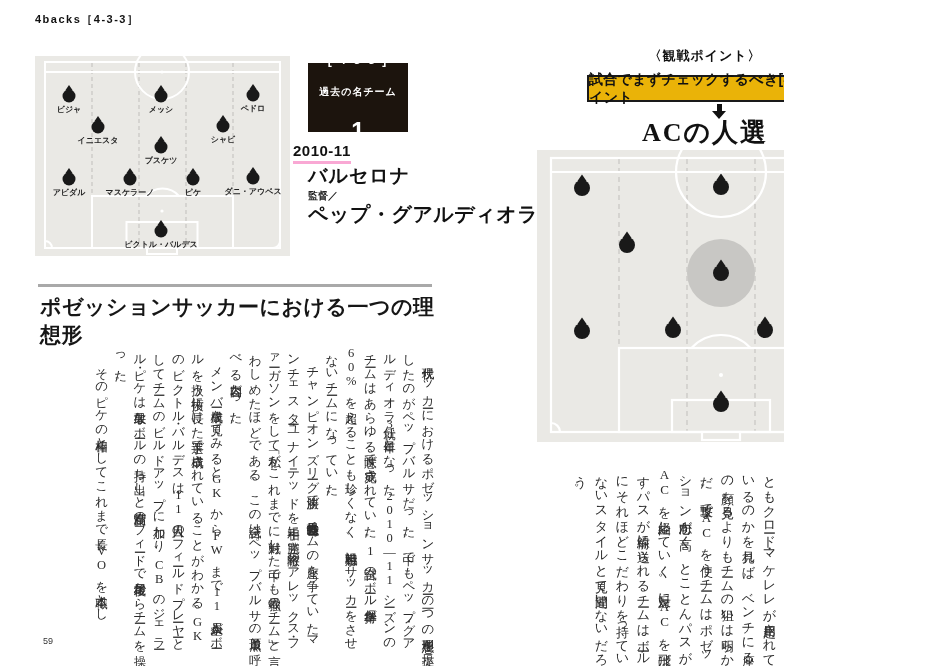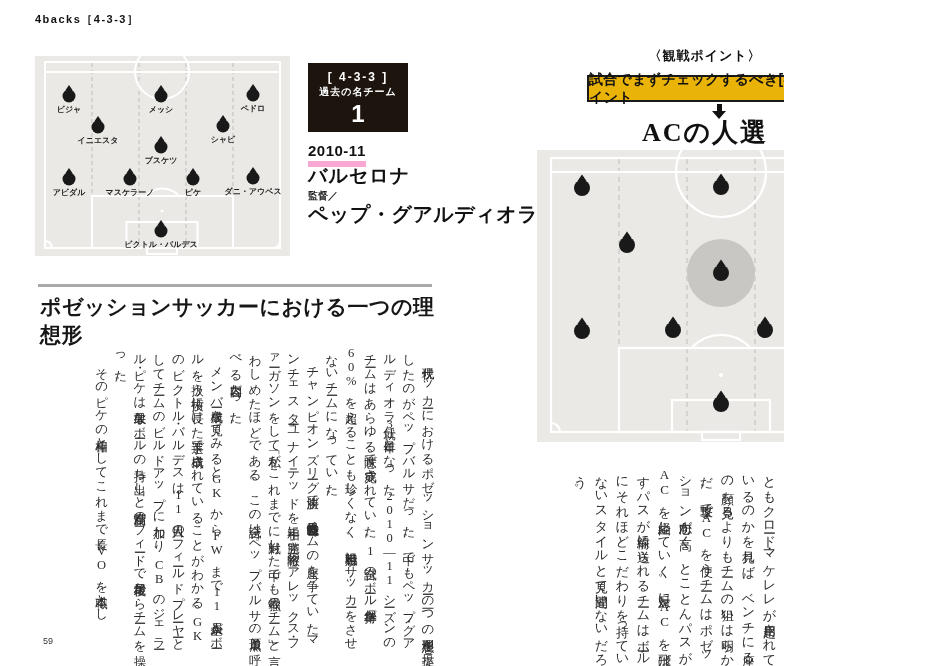--- a/index.html
+++ b/index.html
@@ -7,27 +7,27 @@
     position:relative;width:784px;height:666px;background:#ffffff;overflow:hidden;
     font-family:"Liberation Sans","DejaVu Sans",sans-serif;color:#1e1e1e;
   }
   .abs{position:absolute;}
 
   
   .header-tag{left:35px;top:12px;font-size:11px;font-weight:bold;letter-spacing:1.5px;color:#111;}
   .pitch-left{left:35px;top:56px;width:255px;height:200px;}
   .badge-box{
     left:308px;top:63px;width:100px;height:69px;background:#1c140d;color:#fff;
-    display:flex;flex-direction:column;align-items:center;justify-content:center;gap:1px;
+    display:flex;flex-direction:column;align-items:center;justify-content:center;gap:18px;
   }
   .badge-formation{font-size:12px;font-weight:bold;letter-spacing:2px;}
   .badge-label{font-size:10px;font-weight:bold;letter-spacing:1px;}
   .badge-number{font-size:24px;font-weight:bold;line-height:1;margin-top:2px;}
-  .season{left:308px;top:142px;font-size:15px;font-weight:bold;letter-spacing:.5px;
-    border-bottom:6px solid #f9a8d4;padding-bottom:2px;color:#111;}
+  .season{left:293px;top:142px;font-size:15px;font-weight:bold;letter-spacing:.5px;
+    border-bottom:3px solid #f9a8d4;padding-bottom:2px;color:#111;}
   .team-name{left:308px;top:163px;font-size:19px;font-weight:bold;letter-spacing:1px;color:#111;}
   .manager-label{left:308px;top:189px;font-size:10px;font-weight:bold;color:#222;}
   .manager-name{left:308px;top:201px;font-size:20px;font-weight:bold;letter-spacing:.5px;color:#111;}
   .headline-rule{left:38px;top:284px;width:394px;height:3px;background:#a9a9a9;}
   .headline{
     left:40px;top:293px;width:400px;font-family:Liberation Mono, monospace;
     font-size:21px;font-weight:bold;letter-spacing:.5px;color:#161616;
   }
   .v-body{
     writing-mode:vertical-rl;text-orientation:upright;

